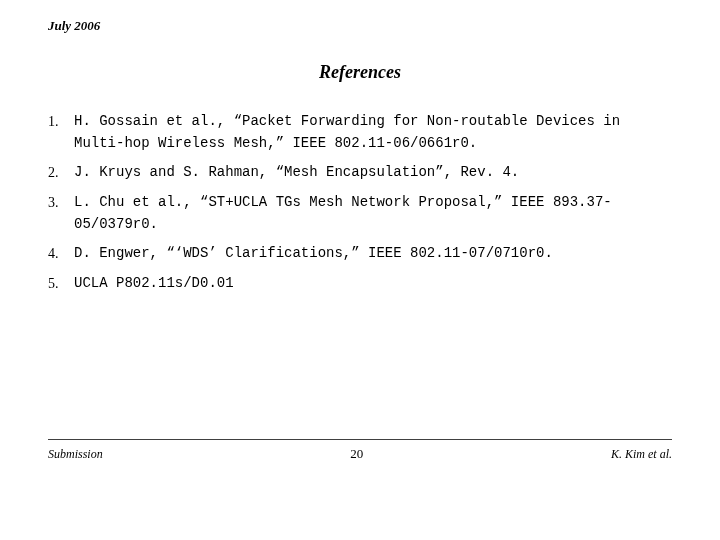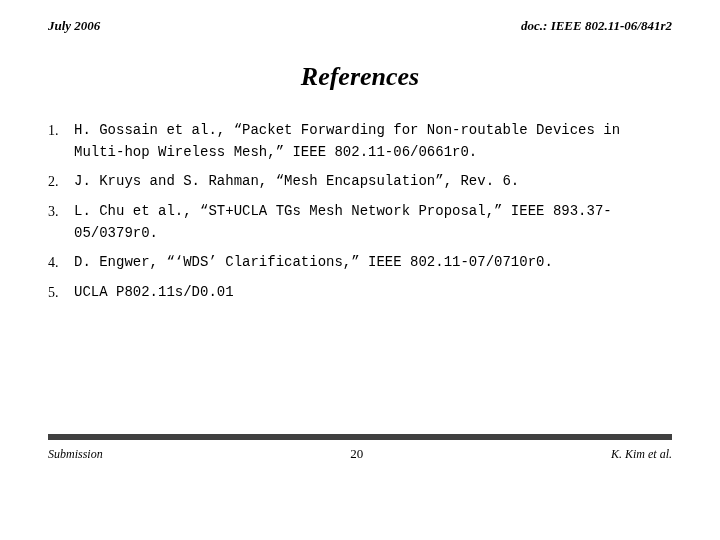--- a/index.html
+++ b/index.html
@@ -43,21 +43,21 @@
       font-weight: bold;
       font-style: italic;
     }
 
     .title-section {
       text-align: center;
       margin: 18px 0 28px 0;
     }
 
     .page-title {
-      font-size: 26px;
+      font-size: 18px;
       font-weight: bold;
       font-style: italic;
     }
 
     .references-list {
       flex: 1;
       font-size: 14px;
       line-height: 1.55;
     }
 
@@ -74,54 +74,53 @@
 
     .ref-text {
       flex: 1;
       font-family: Liberation Mono, monospace;
     }
 
     .footer {
       display: flex;
       justify-content: space-between;
       align-items: center;
-      border-top: 6px solid #404040;
+      border-top: 1px solid #404040;
       padding-top: 6px;
       margin-top: 10px;
       font-size: 12px;
       font-style: italic;
     }
 
     .footer-center {
       font-style: normal;
       font-size: 13px;
     }
   </style>
 </head>
 <body>
 
 <div class="page-container">
 
   <div class="header">
     <span class="header-left">July 2006</span>
-    <span class="header-right">doc.: IEEE 802.11-06/841r2</span>
   </div>
 
   <div class="title-section">
     <h1 class="page-title">References</h1>
   </div>
 
   <div class="references-list">
   <div class="ref-item">
         <span class="ref-number">1.</span>
         <span class="ref-text">H. Gossain et al., “Packet Forwarding for Non-routable Devices in Multi-hop Wireless Mesh,” IEEE 802.11-06/0661r0.</span>
       </div>
       <div class="ref-item">
         <span class="ref-number">2.</span>
-        <span class="ref-text">J. Kruys and S. Rahman, “Mesh Encapsulation”, Rev. 6.</span>
+        <span class="ref-text">J. Kruys and S. Rahman, “Mesh Encapsulation”, Rev. 4.</span>
       </div>
       <div class="ref-item">
         <span class="ref-number">3.</span>
         <span class="ref-text">L. Chu et al., “ST+UCLA TGs Mesh Network Proposal,” IEEE 893.37-05/0379r0.</span>
       </div>
       <div class="ref-item">
         <span class="ref-number">4.</span>
         <span class="ref-text">D. Engwer, “‘WDS’ Clarifications,” IEEE 802.11-07/0710r0.</span>
       </div>
       <div class="ref-item">

